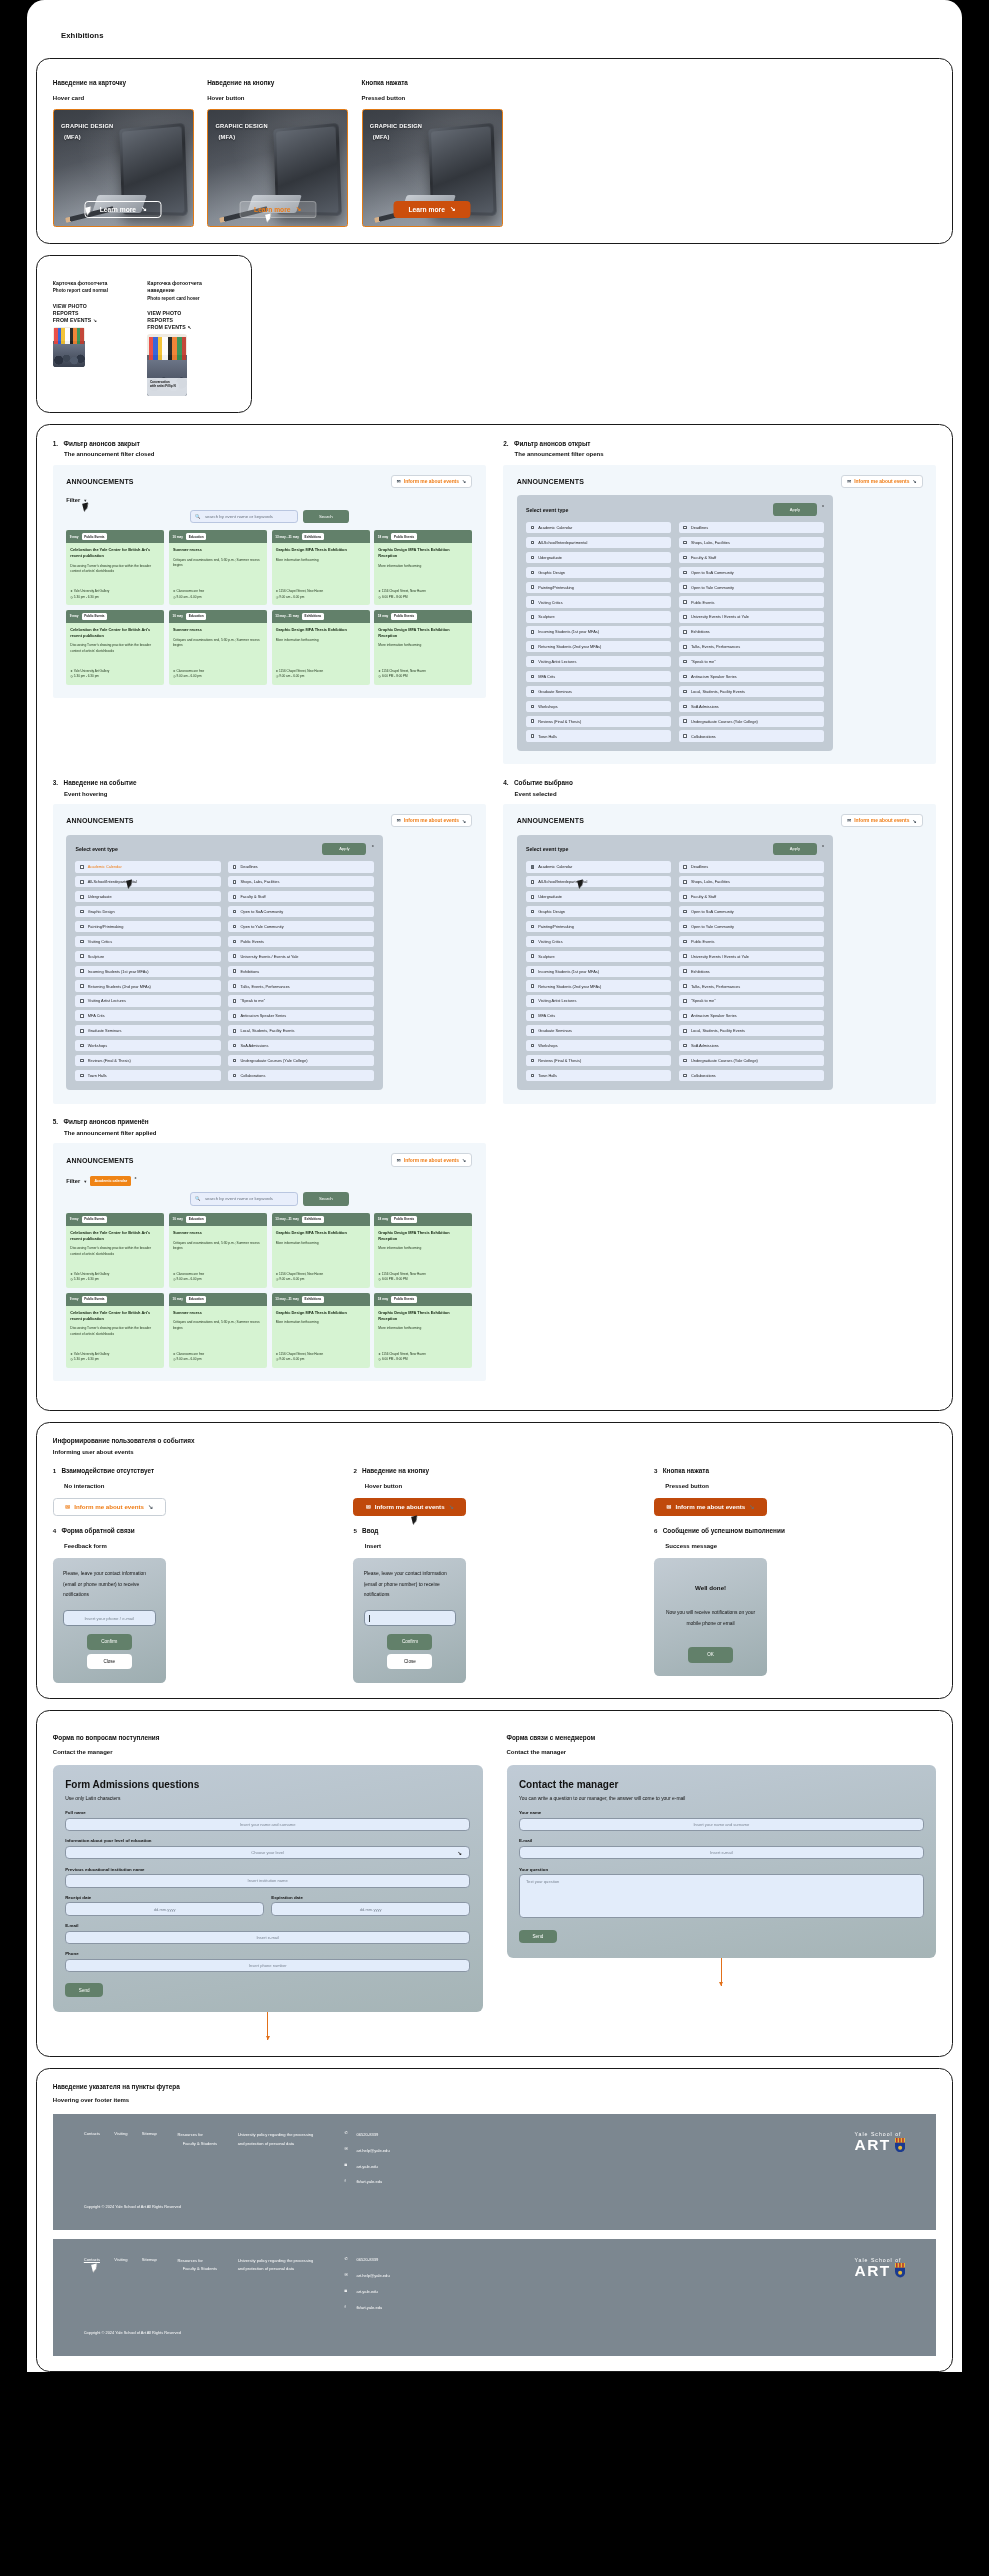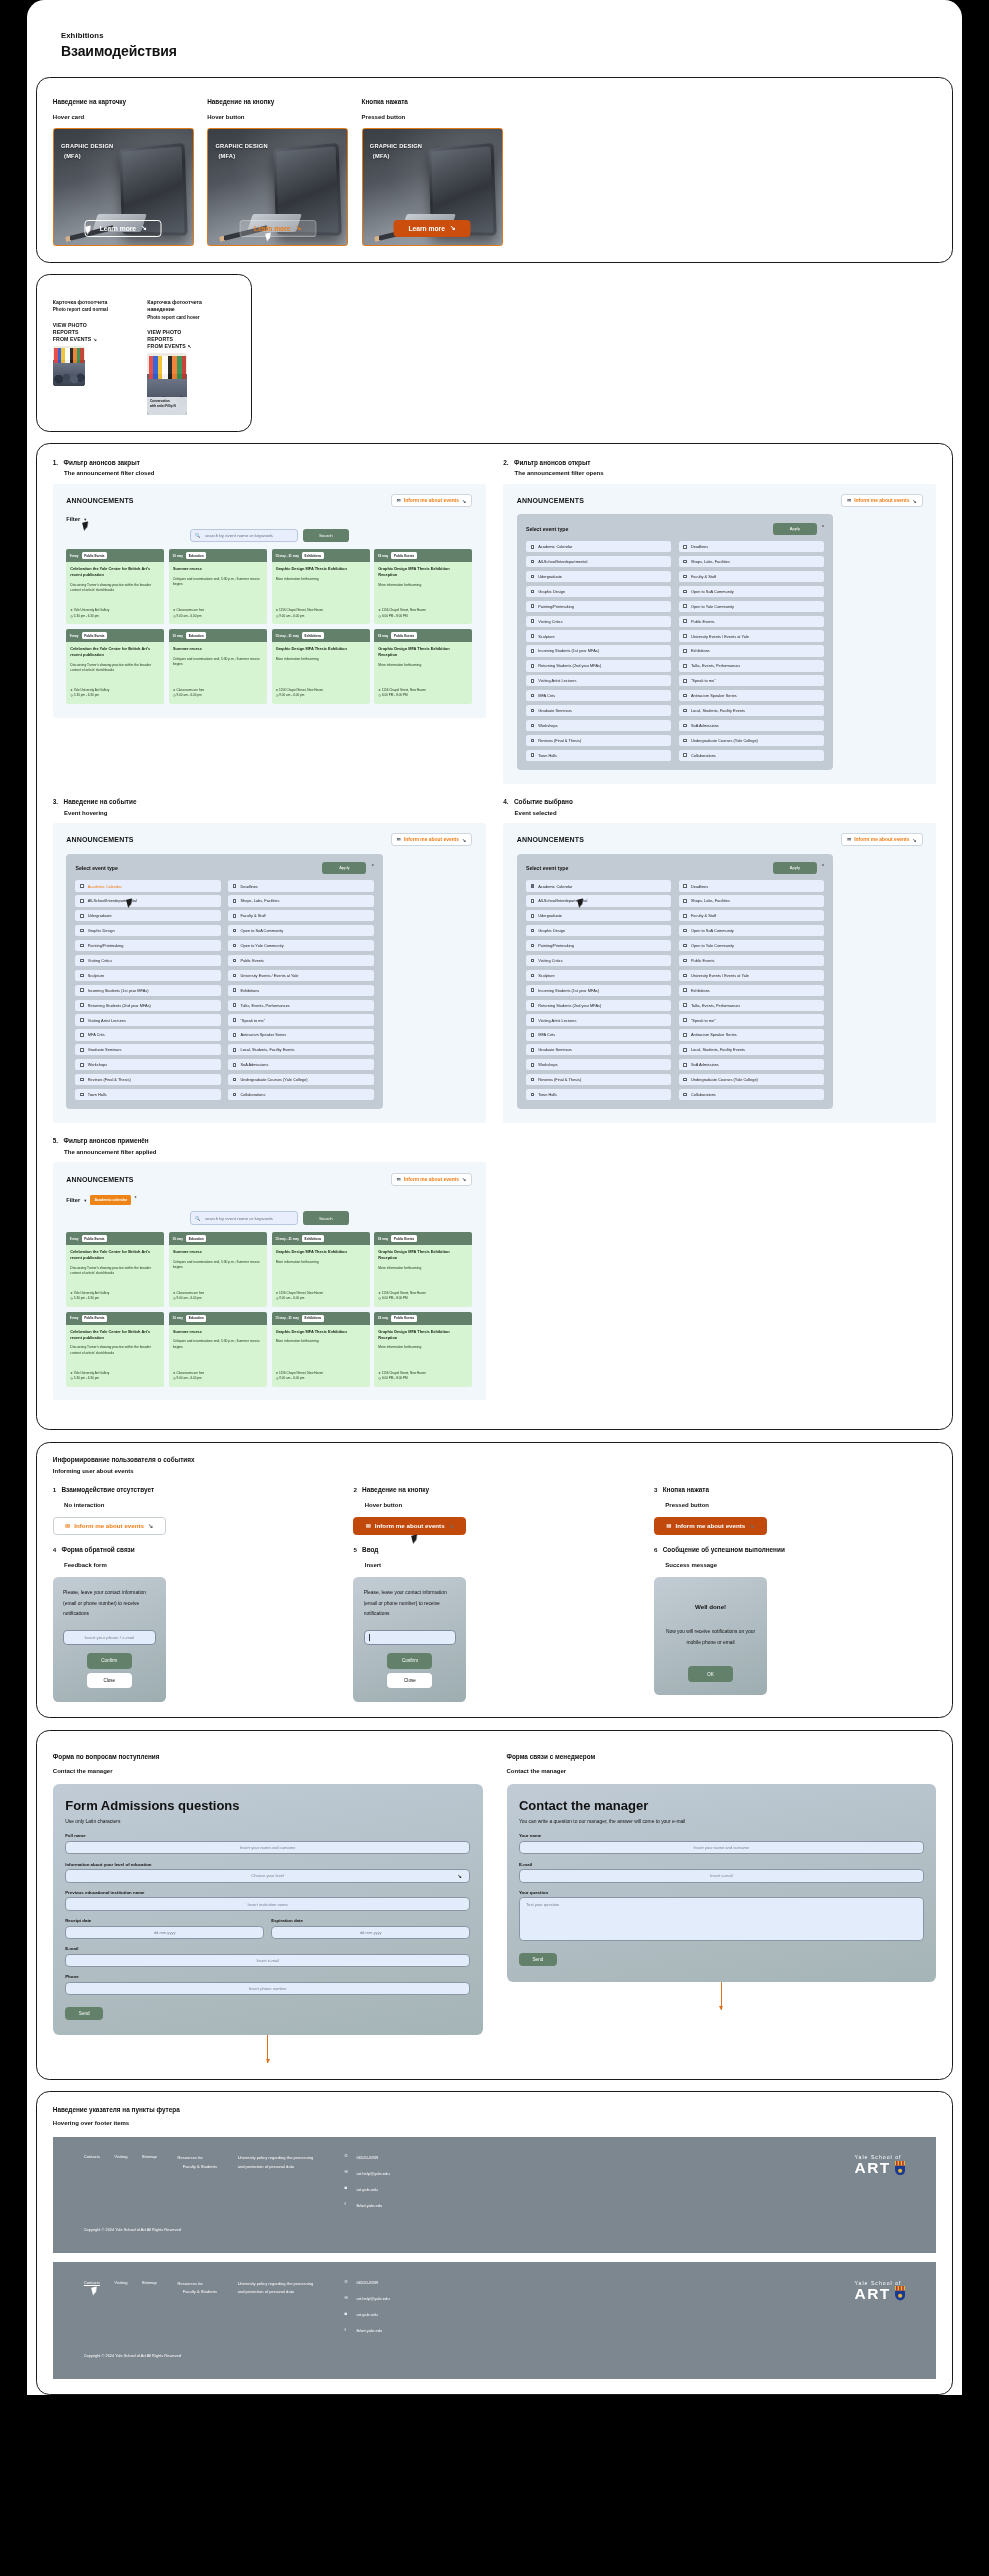--- a/index.html
+++ b/index.html
@@ -247,21 +247,21 @@
   .fb-btn.white { background:#fff; color:#111; margin-top: 4.1px; }
   .fb-title { font-size: 6.2px; font-weight:800; margin-top: 14.4px;}
   .fb-sub { font-size: 4.9px; line-height: 2.2; text-align:center; margin-top: 17.5px;}
 
   
   .forms-two { display:grid; grid-template-columns: 1fr 1fr; gap: 24px; margin-top: 9.3px; }
   .form-card {
     border-radius: 6.2px; padding: 13.4px 12.4px 15.5px 12.4px;
     background: linear-gradient(170deg,#c0cbd6,#a5b4b6);
   }
-  .form-h { font-size: 13px; font-weight: 800; }
+  .form-h { font-size: 10px; font-weight: 800; }
   .form-sub { font-size: 4.9px; margin-top: 4.1px; line-height: 1.9; }
   .f-label { font-size: 4.4px; font-weight:600; margin-top: 7.2px; }
   .f-input {
     margin-top: 2.6px; height: 13.4px; border-radius: 4.1px; background:#e2ecfa;
     border:0.5px solid #8a96a4; display:flex; align-items:center; justify-content:center;
     font-size: 4.1px; color:#7b8694; position:relative;
   }
   .f-input .sel-arrow { position:absolute; right: 7.2px; color:#2a2a2a; font-size:5.2px; font-weight:700;}
   .f-row { display:flex; gap: 7.2px; }
   .f-row > div { flex: 1; }
@@ -316,21 +316,20 @@
     background:#000; color:#fff; text-align:center; padding: 77px 0 98px 0;
   }
 </style>
 </head>
 <body>
 
 <div class="page">
 
   <div class="hero">
     <div class="hero-en">Exhibitions</div>
-    <div class="hero-ru">Взаимодействия</div>
   </div>
 
   <div class="sec-wrap">
     <div class="sec-pad">
 
       <div class="panel">
         <div class="courses" id="courses">
     <div class="course-col">
       <div class="lbl-ru">Наведение на карточку</div>
       <div class="lbl-en" style="margin-top:6.2px">Hover card</div>

